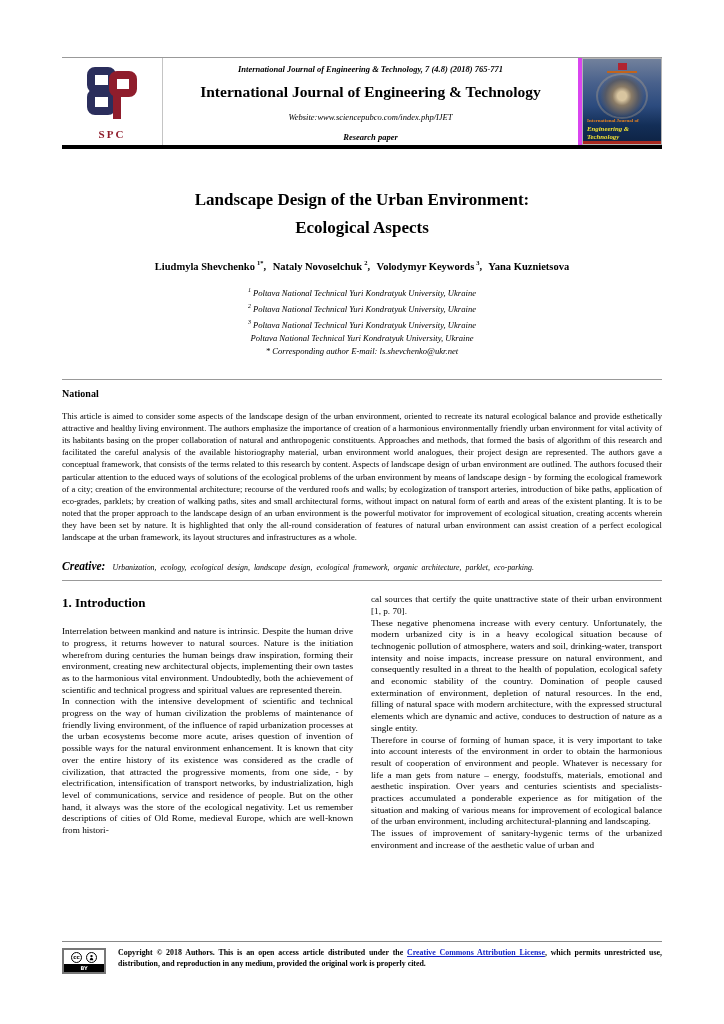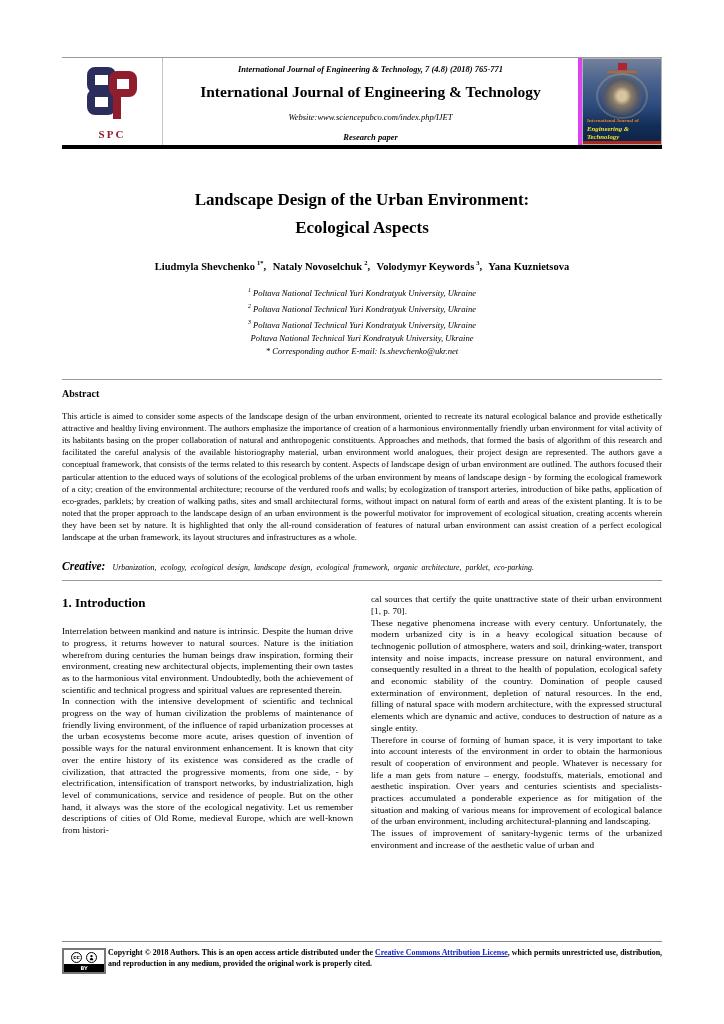--- a/index.html
+++ b/index.html
@@ -126,21 +126,21 @@
 
   
   .page-footer {
     position: absolute;
     left: 62px;
     right: 62px;
     top: 941px;
     border-top: 1px solid #888;
     padding-top: 6px;
     display: flex;
-    gap: 2px;
+    gap: 12px;
     align-items: flex-start;
   }
   .cc-badge {
     width: 44px;
     height: 26px;
     border: 2px solid #777;
     background: #fff;
     display: flex;
     flex-direction: column;
     flex-shrink: 0;
@@ -238,21 +238,21 @@
 
     <div class="affiliations">
       <div><sup>1</sup><span>Poltava National Technical Yuri Kondratyuk University, Ukraine</span></div>
       <div><sup>2</sup><span>Poltava National Technical Yuri Kondratyuk University, Ukraine</span></div>
       <div><sup>3</sup><span>Poltava National Technical Yuri Kondratyuk University, Ukraine</span></div>
       <div><span>Poltava National Technical Yuri Kondratyuk University, Ukraine</span></div>
       <div><span>* Corresponding author E-mail: ls.shevchenko@ukr.net</span></div>
     </div>
 
     <div class="rule-thin"></div>
-    <h2 class="abstract-heading">Abstract</h2>
+    <h2 class="abstract-heading">National</h2>
     <p class="abstract-body">This article is aimed to consider some aspects of the landscape design of the urban environment, oriented to recreate its natural ecological balance and provide esthetically attractive and healthy living environment. The authors emphasize the importance of creation of a harmonious environmentally friendly urban environment for vital activity of its habitants basing on the proper collaboration of natural and anthropogenic constituents. Approaches and methods, that formed the basis of algorithm of this research and facilitated the careful analysis of the available historiography material, urban environment world analogues, their project design are represented. The authors gave a conceptual framework, that consists of the terms related to this research by content. Aspects of landscape design of urban environment are outlined. The authors focused their particular attention to the educed ways of solutions of the ecological problems of the urban environment by means of landscape design - by forming the ecological framework of a city; creation of the environmental architecture; recourse of the verdured roofs and walls; by ecologization of transport arteries, introduction of bike paths, application of eco-grades, parklets; by creation of walking paths, sites and small architectural forms, without impact on natural form of earth and areas of the existent planting. It is to be noted that the proper approach to the landscape design of an urban environment is the powerful motivator for improvement of ecological situation, creating accents wherein they have been set by nature. It is highlighted that only the all-round consideration of features of natural urban environment can assist creation of a perfect ecological landscape at the urban framework, its layout structures and infrastructures as a whole.</p>
 
     <div class="keywords-row">
       <span class="kw-label">Creative:</span><span class="kw-text">Urbanization, ecology, ecological design, landscape design, ecological framework, organic architecture, parklet, eco-parking.</span>
     </div>
 
     <div class="columns">
       <div class="col">
         <h2 class="intro-heading">1. Introduction</h2>
         <p class="body-p">Interrelation between mankind and nature is intrinsic. Despite the human drive to progress, it returns however to natural sources. Nature is the initiation wherefrom during centuries the human beings draw inspiration, forming their environment, creating new architectural objects, implementing their own tastes as to the harmonious vital environment. Undoubtedly, both the achievement of scientific and technical progress and spiritual values are represented therein.</p>

